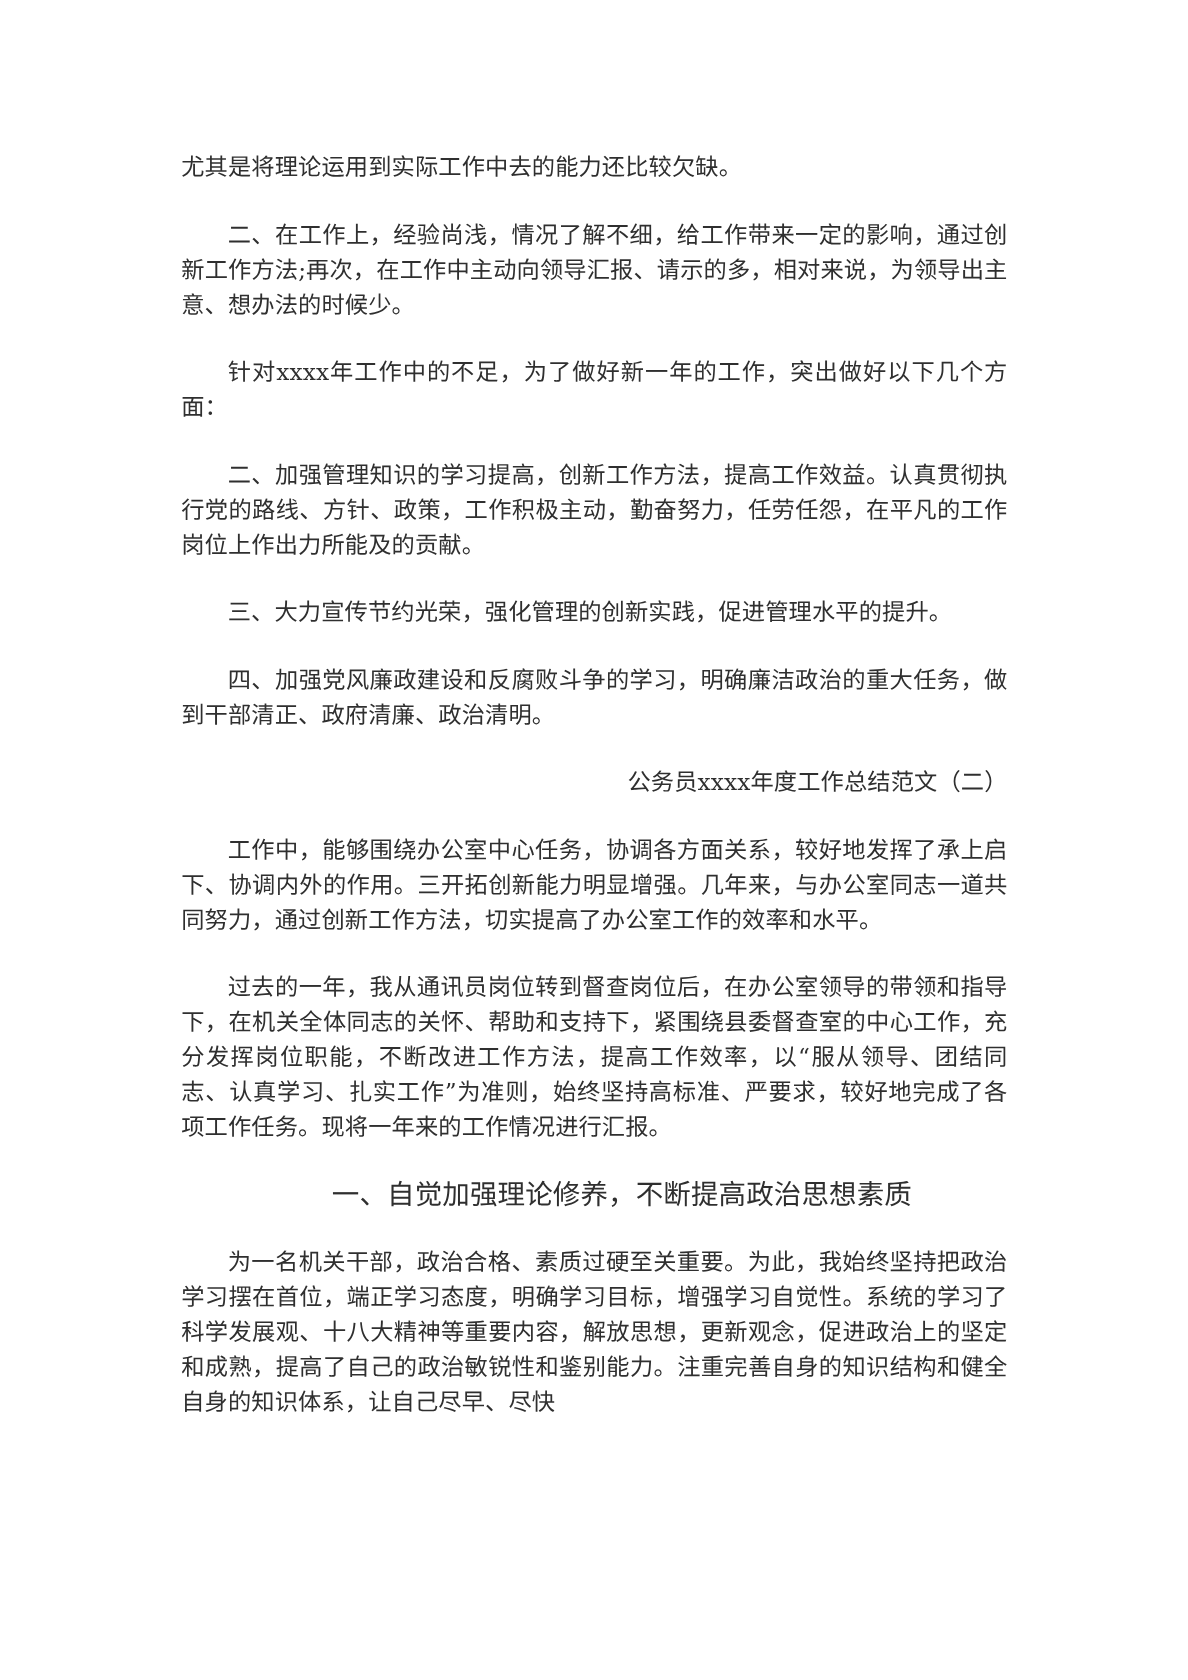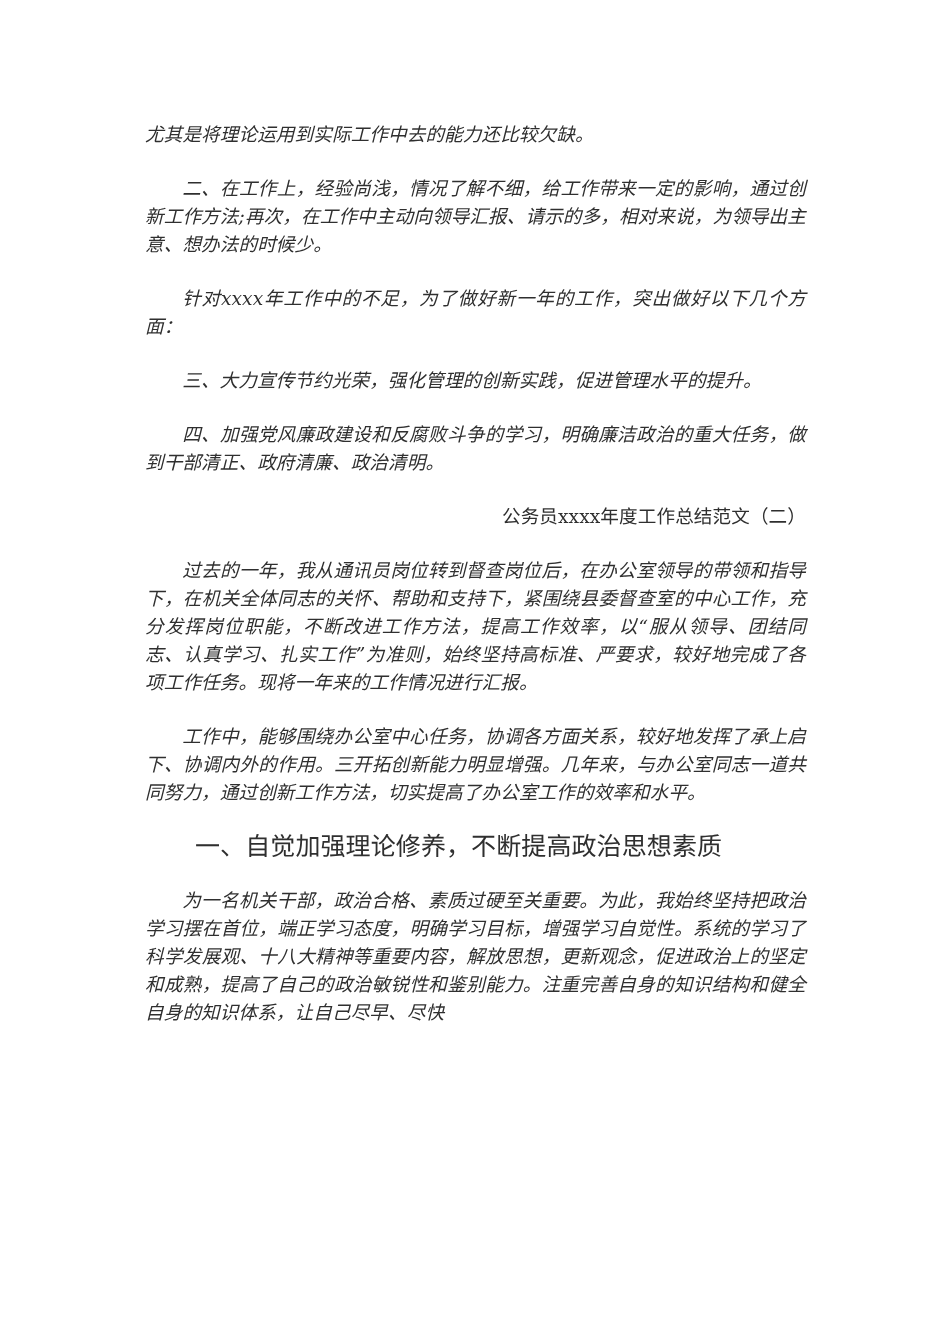--- a/index.html
+++ b/index.html
@@ -35,21 +35,20 @@
 
   .para {
     margin: 0 0 26px 0;
     font-size: 18.6px;
     line-height: 28px;
     text-align: justify;
     text-justify: inter-ideograph;
     letter-spacing: 0.1px;
     word-break: break-all;
     color: #2f2f2f;
-    font-style: italic;
   }
 
   .para:last-child {
     margin-bottom: 0;
   }
 
   
   .para.indent {
     text-indent: 2em;
   }
@@ -66,52 +65,53 @@
     line-height: 28px;
     font-weight: normal;
     text-align: right;
     letter-spacing: 0.1px;
     color: #2f2f2f;
   }
 
   
   .subheading {
     margin: 0 0 26px 0;
-    font-size: 25px;
+    font-size: 22px;
     line-height: 28px;
     font-weight: normal;
     text-indent: 2em;
-    text-align: left;
+    text-align: center;
     letter-spacing: 0.1px;
     color: #2f2f2f;
   }
 </style>
 </head>
 <body>
 
 <div class="page">
   <div class="doc-body">
 
     <p class="para cont">尤其是将理论运用到实际工作中去的能力还比较欠缺。</p>
 
     <p class="para indent">二、在工作上，经验尚浅，情况了解不细，给工作带来一定的影响，通过创新工作方法;再次，在工作中主动向领导汇报、请示的多，相对来说，为领导出主意、想办法的时候少。</p>
 
     <p class="para indent">针对xxxx年工作中的不足，为了做好新一年的工作，突出做好以下几个方面：</p>
 
 
+    <p class="para indent">二、加强管理知识的学习提高，创新工作方法，提高工作效益。认真贯彻执行党的路线、方针、政策，工作积极主动，勤奋努力，任劳任怨，在平凡的工作岗位上作出力所能及的贡献。</p>
 
     <p class="para indent">三、大力宣传节约光荣，强化管理的创新实践，促进管理水平的提升。</p>
 
     <p class="para indent">四、加强党风廉政建设和反腐败斗争的学习，明确廉洁政治的重大任务，做到干部清正、政府清廉、政治清明。</p>
 
 
     <h2 class="heading">公务员xxxx年度工作总结范文（二）</h2>
 
+    <p class="para indent">工作中，能够围绕办公室中心任务，协调各方面关系，较好地发挥了承上启下、协调内外的作用。三开拓创新能力明显增强。几年来，与办公室同志一道共同努力，通过创新工作方法，切实提高了办公室工作的效率和水平。</p>
+
     <p class="para indent">过去的一年，我从通讯员岗位转到督查岗位后，在办公室领导的带领和指导下，在机关全体同志的关怀、帮助和支持下，紧围绕县委督查室的中心工作，充分发挥岗位职能，不断改进工作方法，提高工作效率，以“服从领导、团结同志、认真学习、扎实工作”为准则，始终坚持高标准、严要求，较好地完成了各项工作任务。现将一年来的工作情况进行汇报。</p>
-
-    <p class="para indent">工作中，能够围绕办公室中心任务，协调各方面关系，较好地发挥了承上启下、协调内外的作用。三开拓创新能力明显增强。几年来，与办公室同志一道共同努力，通过创新工作方法，切实提高了办公室工作的效率和水平。</p>
 
     <h3 class="subheading">一、自觉加强理论修养，不断提高政治思想素质</h3>
 
     <p class="para indent">为一名机关干部，政治合格、素质过硬至关重要。为此，我始终坚持把政治学习摆在首位，端正学习态度，明确学习目标，增强学习自觉性。系统的学习了科学发展观、十八大精神等重要内容，解放思想，更新观念，促进政治上的坚定和成熟，提高了自己的政治敏锐性和鉴别能力。注重完善自身的知识结构和健全自身的知识体系，让自己尽早、尽快</p>
 
   </div>
 </div>
 
 </body></html>

